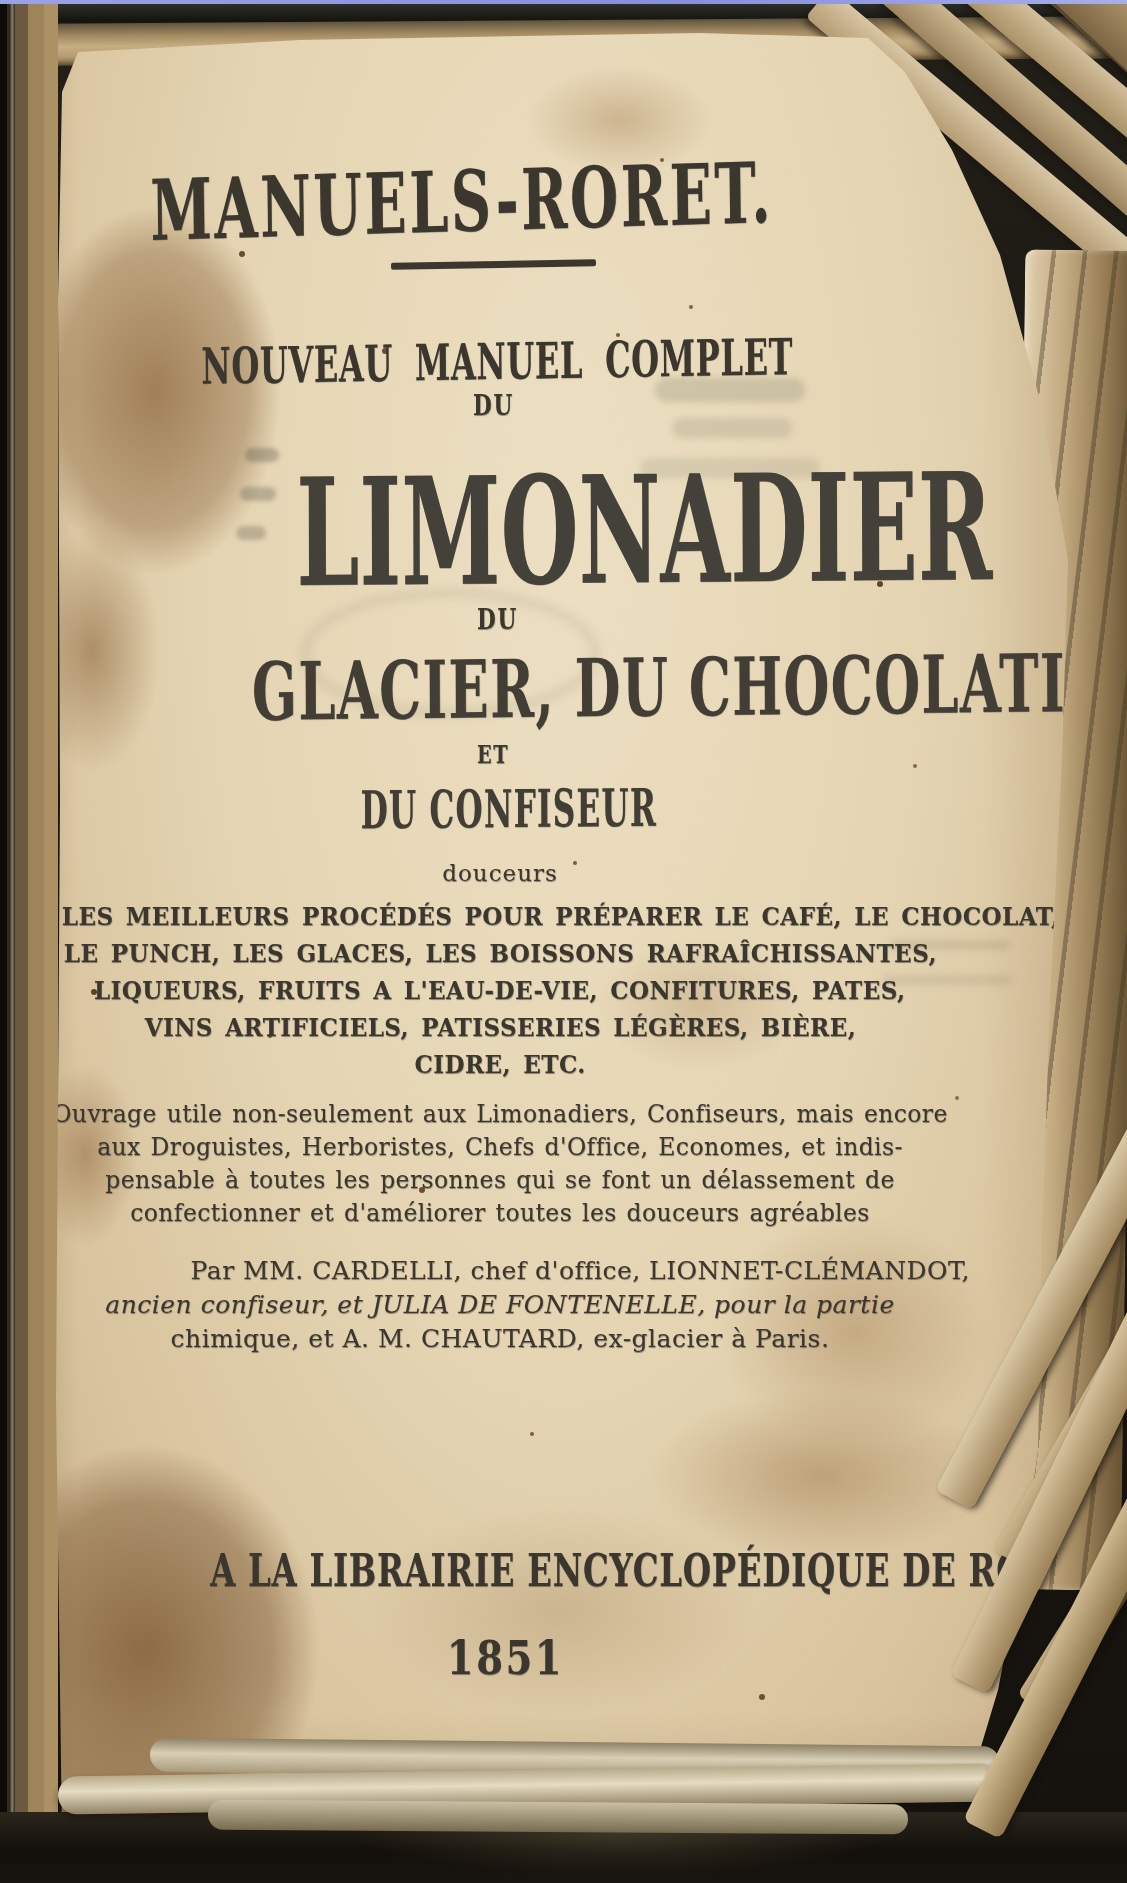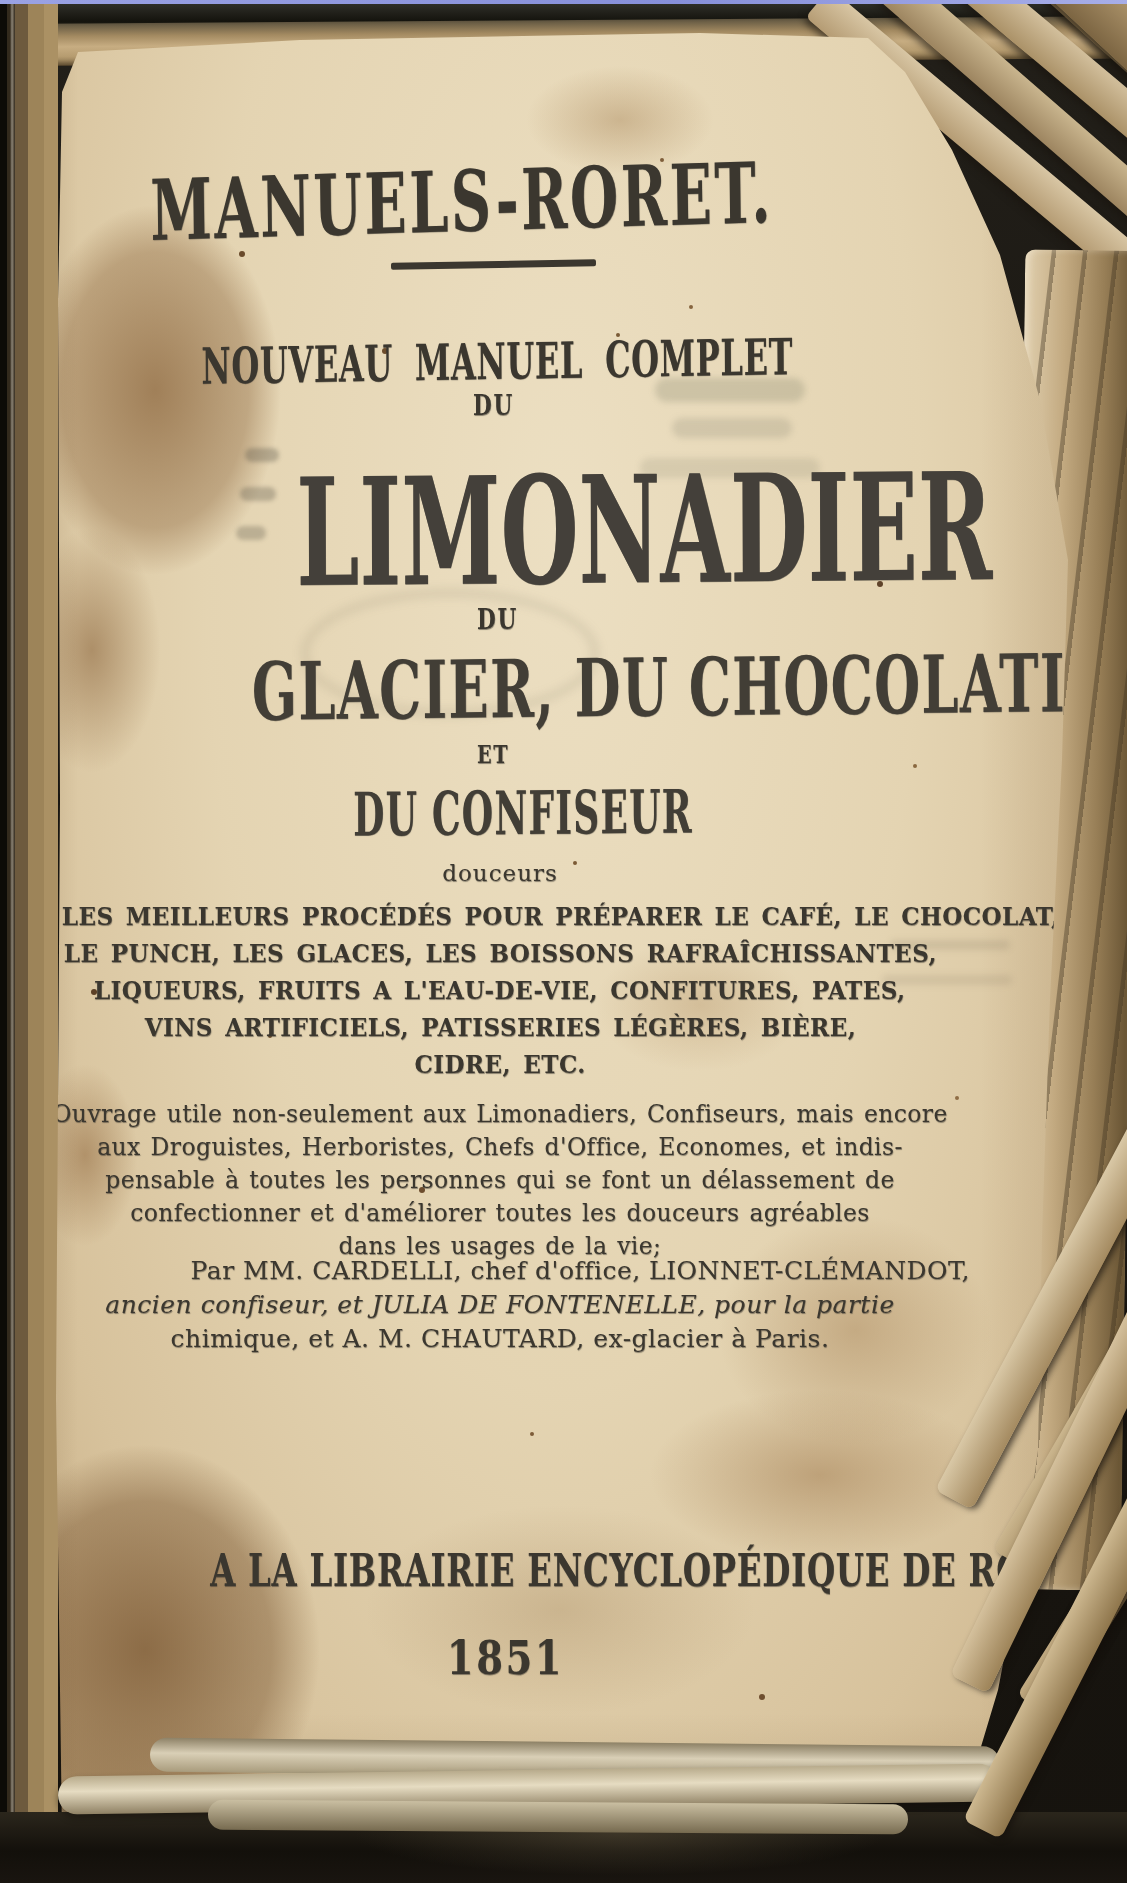--- a/index.html
+++ b/index.html
@@ -102,21 +102,21 @@
   .t-du1{top:390px;font-size:27px;font-weight:700;letter-spacing:2px;left:-12px;}
   .t-du1 > span{transform:scaleX(0.8);}
   .t-main{top:436px;font-size:160px;font-weight:700;left:-12px;color:#44403a;}
   .t-main > span{transform:scaleX(0.56) scaleY(0.93) rotate(-0.3deg);}
   .t-du2{top:604px;font-size:27px;font-weight:700;letter-spacing:2px;left:-8px;}
   .t-du2 > span{transform:scaleX(0.8);}
   .t-glacier{top:640px;font-size:80px;font-weight:700;letter-spacing:2px;left:-15px;color:#423e36;}
   .t-glacier > span{transform:scaleX(0.66) rotate(-0.4deg);}
   .t-et{top:740px;font-size:24px;font-weight:700;letter-spacing:2px;left:-12px;}
   .t-et > span{transform:scaleX(0.8);}
-  .t-confiseur{top:778px;font-size:60px;font-weight:700;letter-spacing:2px;left:18px;color:#423e36;}
+  .t-confiseur{top:778px;font-size:52px;font-weight:700;letter-spacing:2px;left:4px;color:#423e36;}
   .t-confiseur > span{transform:scaleX(0.60) rotate(-0.3deg);}
   .t-contenant{top:860px;font-size:23px;letter-spacing:1px;left:-5px;}
   .t-contents{font-size:24.5px;font-weight:700;letter-spacing:0.5px;word-spacing:4px;left:-5px;}
   .t-contents > span{transform:scaleX(0.94);}
   .c0{top:902px;} .c1{top:939px;} .c2{top:976px;text-align:center;} .c3{top:1013px;} .c4{top:1050px;}
   .t-audience{font-size:23.5px;letter-spacing:0.4px;word-spacing:2px;left:-5px;}
   .a0{top:1100px;} .a1{top:1133px;} .a2{top:1166px;} .a3{top:1199px;} .a4{top:1232px;}
   .t-authors{font-size:25px;letter-spacing:0.5px;left:-5px;}
   .u0{top:1256px;text-align:right;} .u1{top:1290px;font-style:italic;} .u2{top:1324px;}
   .t-edition{top:1374px;font-size:36px;font-weight:700;font-style:italic;letter-spacing:1.5px;word-spacing:8px;}
@@ -176,21 +176,20 @@
       <div class="tl t-contents c0"><span>LES MEILLEURS PROCÉDÉS POUR PRÉPARER LE CAFÉ, LE CHOCOLAT,</span></div>
       <div class="tl t-contents c1"><span>LE PUNCH, LES GLACES, LES BOISSONS RAFRAÎCHISSANTES,</span></div>
       <div class="tl t-contents c2"><span>LIQUEURS, FRUITS A L'EAU-DE-VIE, CONFITURES, PATES,</span></div>
       <div class="tl t-contents c3"><span>VINS ARTIFICIELS, PATISSERIES LÉGÈRES, BIÈRE,</span></div>
       <div class="tl t-contents c4"><span>CIDRE, ETC.</span></div>
 
       <div class="tl t-audience a0"><span>Ouvrage utile non-seulement aux Limonadiers, Confiseurs, mais encore</span></div>
       <div class="tl t-audience a1"><span>aux Droguistes, Herboristes, Chefs d'Office, Economes, et indis-</span></div>
       <div class="tl t-audience a2"><span>pensable à toutes les personnes qui se font un délassement de</span></div>
       <div class="tl t-audience a3"><span>confectionner et d'améliorer toutes les douceurs agréables</span></div>
-      <div class="tl t-audience a4"><span>dans les usages de la vie;</span></div>
 
       <div class="tl t-authors u0"><span>Par MM. CARDELLI, chef d'office, LIONNET-CLÉMANDOT,</span></div>
       <div class="tl t-authors u1"><span>ancien confiseur, et JULIA DE FONTENELLE, pour la partie</span></div>
       <div class="tl t-authors u2"><span>chimique, et A. M. CHAUTARD, ex-glacier à Paris.</span></div>
 
       <div class="tl t-publisher"><span>A LA LIBRAIRIE ENCYCLOPÉDIQUE DE RORET,</span></div>
       <div class="tl t-year"><span>1851</span></div>
     </div>
   </div>
 

